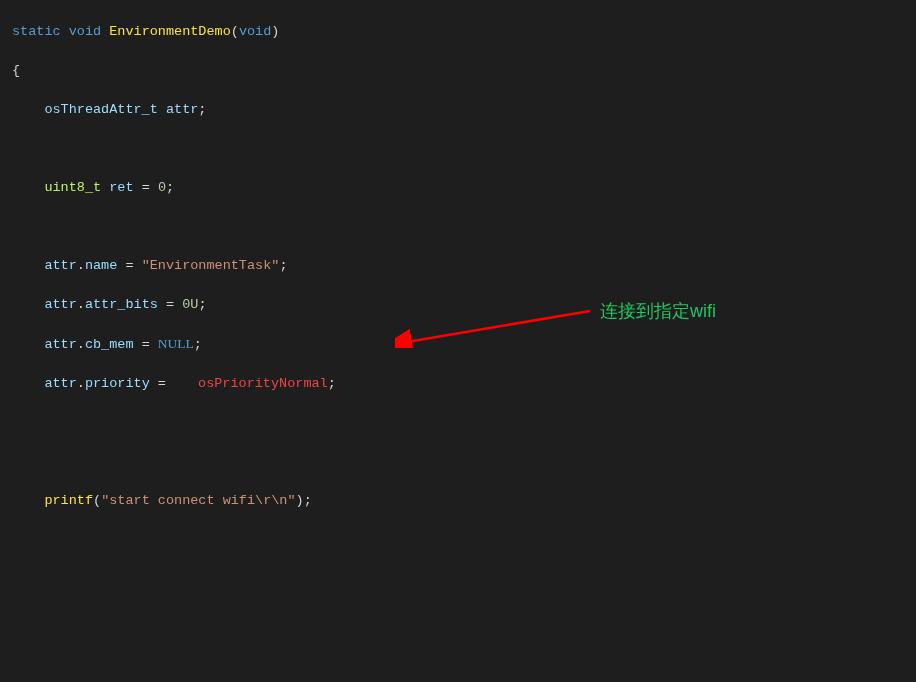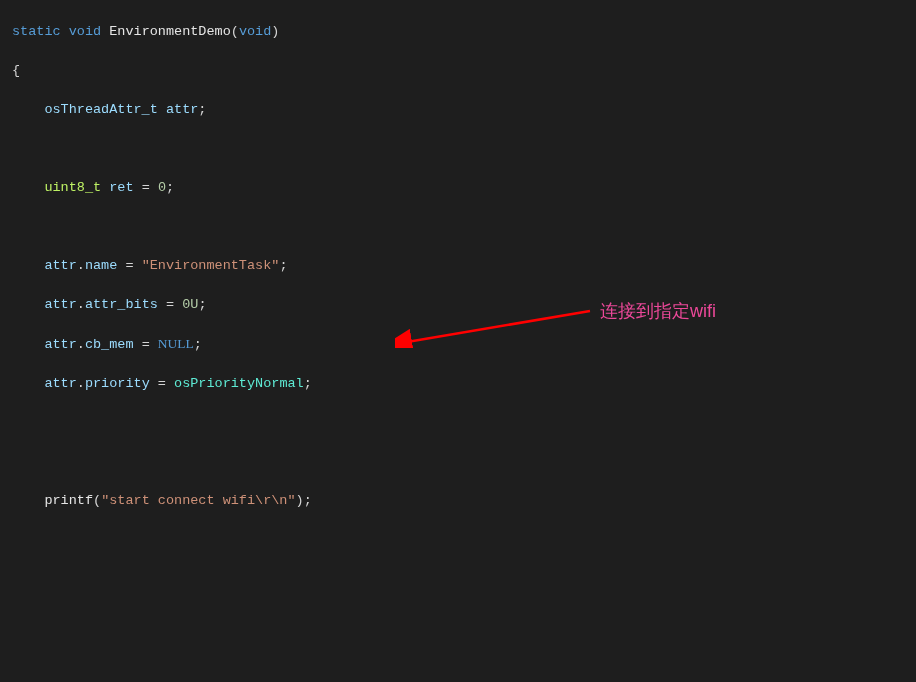--- a/index.html
+++ b/index.html
@@ -16,31 +16,31 @@
     position: relative;
   }
   .code-area {
     padding: 2px 0 0 12px;
     white-space: pre;
     position: relative;
   }
   .line { display: block; min-height: 19.5px; }
   .kw   { color: #569cd6; }   
   .type { color: #bef264; }   
-  .fn   { color: #e5e5e5; }   
+  .fn   { color: #fde047; }   
   .id   { color: #9cdcfe; }   
   .num  { color: #b5cea8; }   
   .str  { color: #ce9178; }   
   .null { color: #569cd6; font-family: Liberation Serif, serif; }   
   .cmt  { color: #6a9955; }   
   .punc { color: #d4d4d4; }
-  .enum { color: #5eead4; }
+  .enum { color: #ef4444; margin-left: 24px; }
   .annotation {
     position: absolute;
-    color: #ec4899;
+    color: #22c55e;
     font-family: "Microsoft YaHei", Arial, sans-serif;
     font-size: 18px;
     font-weight: 400;
     pointer-events: none;
   }
   .arrow-svg {
     position: absolute;
     pointer-events: none;
   }
 </style>

